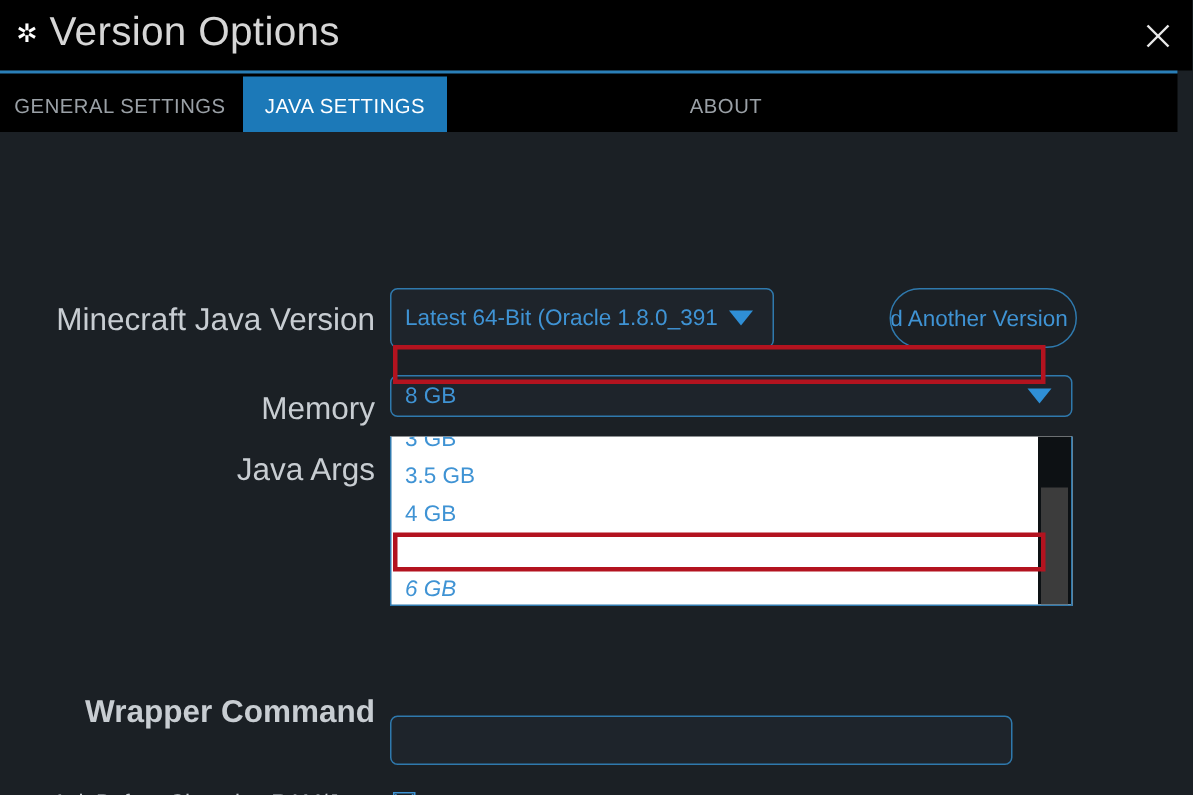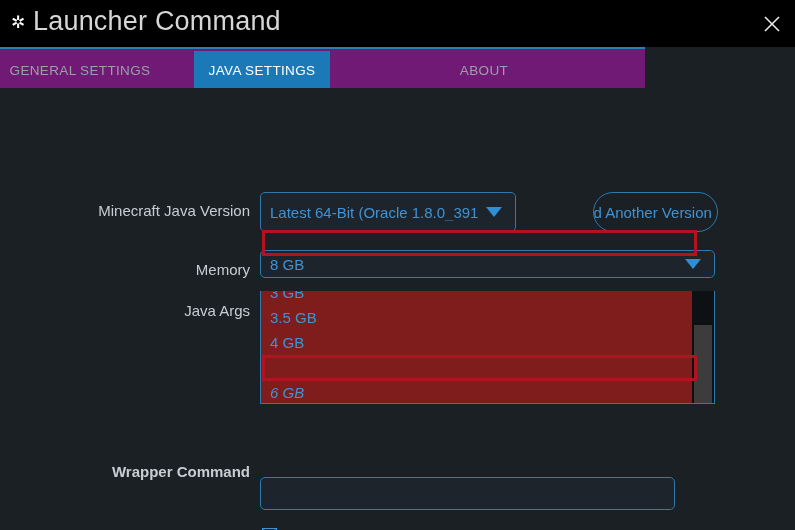--- a/index.html
+++ b/index.html
@@ -38,61 +38,60 @@
   .close-btn {
     position: absolute; right: 8px; top: 9px;
     width: 30px; height: 30px;
     cursor: pointer;
   }
   .close-btn svg { display: block; }
 
   
   .tabstrip {
     position: absolute; left: 0; top: 47px;
-    width: 645px; height: 41px;
-    background: #701a75;
+    width: 785px; height: 41px;
+    background: #000000;
     border-top: 2px solid #2a7fb8;
     box-sizing: border-box;
   }
   .tab {
     position: absolute; top: 2px;
     height: 39px;
     display: flex; align-items: center; justify-content: center;
     color: #9aa0a6;
     font-size: 13.5px;
     letter-spacing: .35px;
     box-sizing: border-box;
     cursor: pointer;
     white-space: nowrap;
   }
   .tab.active {
     background: #1c79b8;
     color: #ffffff;
-    margin-left: 32px;
   }
   .tab-pointer {
     position: absolute;
     top: 88px;
     width: 0; height: 0;
     border-left: 11px solid transparent;
     border-right: 11px solid transparent;
     border-top: 10px solid #1c79b8;
   }
 
   
   .panel {
     position: absolute; left: 0; top: 88px;
     width: 795px; height: 442px;
     background: #1b2025;
   }
 
   .row-label {
     position: absolute;
     color: #c8cdd2;
-    font-size: 15px;
+    font-size: 21px;
     text-align: right;
     white-space: nowrap;
   }
 
   
   .ctl {
     position: absolute;
     box-sizing: border-box;
     border: 1px solid #2f79ad;
     border-radius: 5px;
@@ -128,21 +127,21 @@
     display: flex; align-items: center; justify-content: center;
     overflow: hidden;
     white-space: nowrap;
     cursor: pointer;
   }
 
   
   .dd-list {
     position: absolute;
     box-sizing: border-box;
-    background: #7f1d1d;
+    background: #ffffff;
     border: 1px solid #2f79ad;
     border-top: none;
     z-index: 40;
     overflow: hidden;
     text-align: right;
   }
   .dd-item {
     position: absolute;
     left: 0;
     box-sizing: border-box;
@@ -191,21 +190,21 @@
   }
   .cbox svg { display: block; }
 </style>
 </head>
 <body>
 
 <div id="app">
 
   <div class="titlebar">
     <div class="title-gear">✲</div>
-    <div class="title-text">Launcher Command</div>
+    <div class="title-text">Version Options</div>
     <div class="close-btn">
       <svg width="30" height="30" viewBox="0 0 30 30">
         <line x1="8" y1="8" x2="22" y2="22" stroke="#e9e9e9" stroke-width="1.6"></line>
         <line x1="22" y1="8" x2="8" y2="22" stroke="#e9e9e9" stroke-width="1.6"></line>
       </svg>
     </div>
   </div>
 
   <div class="tabstrip">
     <div class="tab" style="left:0px; width:160px;">

